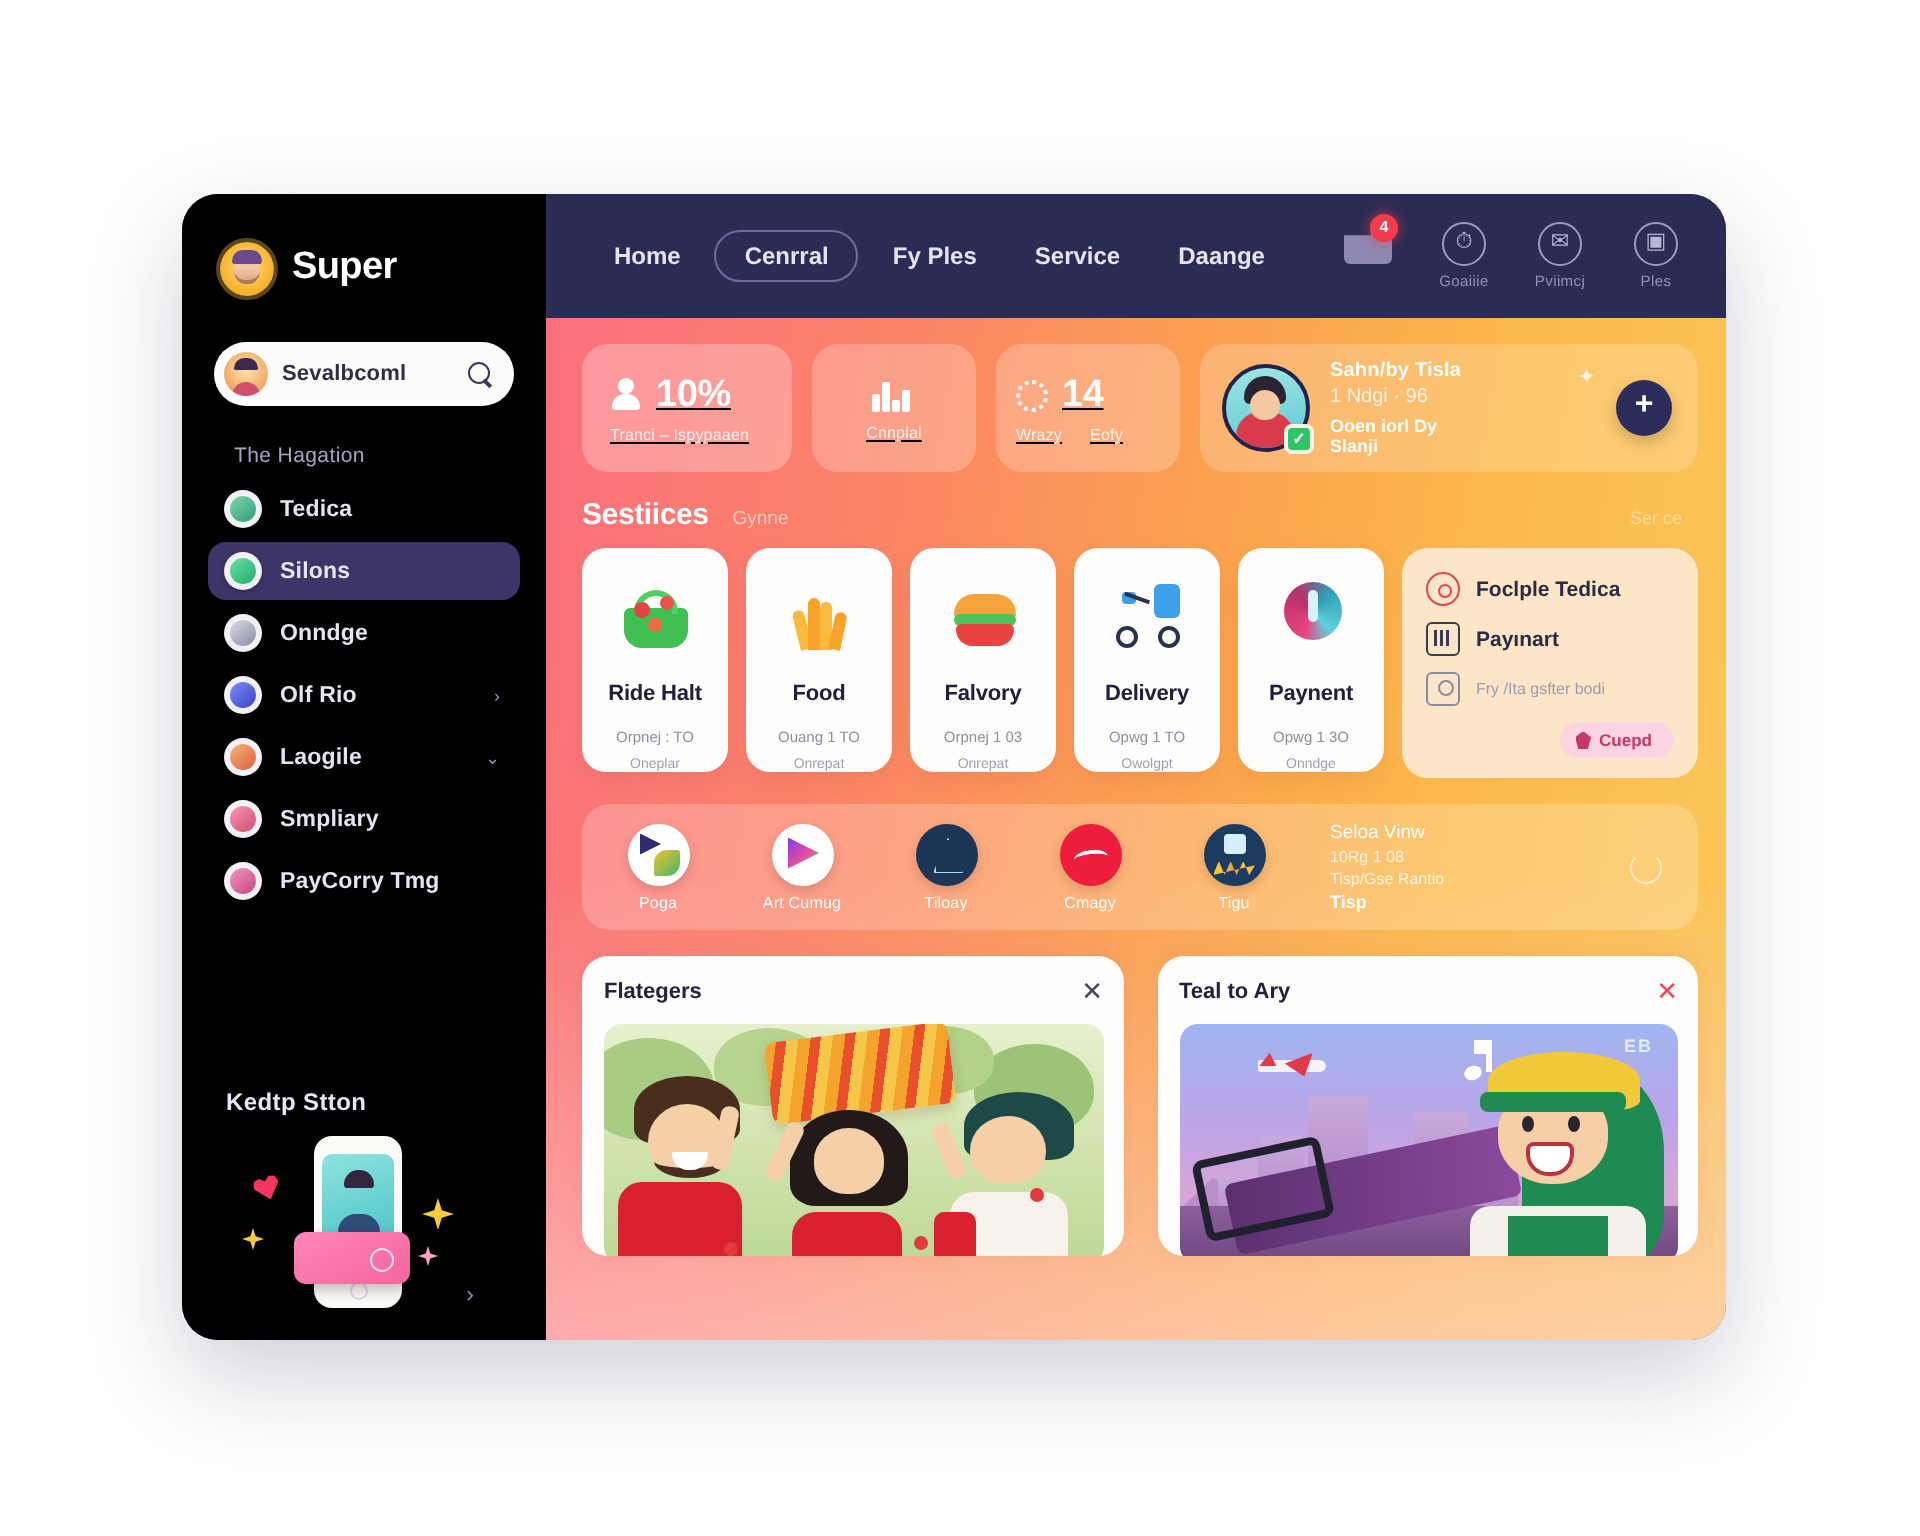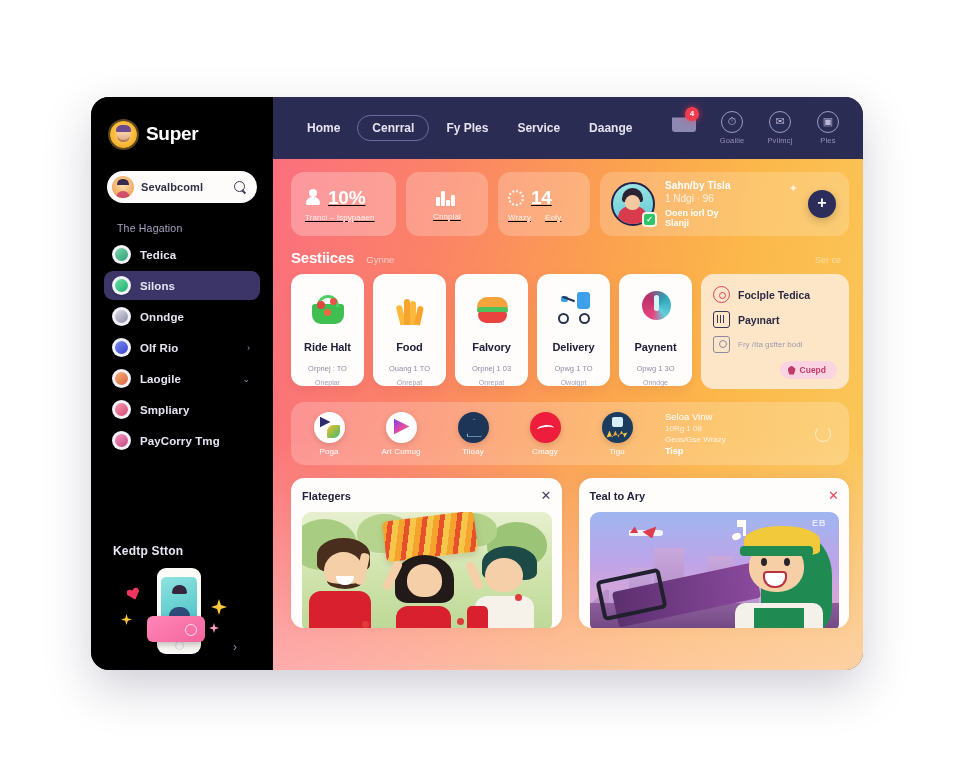--- a/index.html
+++ b/index.html
@@ -761,21 +761,21 @@
           <div class="cat-circle c4"></div>
           <div class="cat-name">Cmagy</div>
         </div>
         <div class="cat">
           <div class="cat-circle c5"></div>
           <div class="cat-name">Tigu</div>
         </div>
         <div class="cat-info">
           <div class="ci1">Seloa Vinw</div>
           <div class="ci2">10Rg 1 08</div>
-          <div class="ci3">Geos/Gse Wrazy</div>
+          <div class="ci3">Tisp/Gse Rantio</div>
           <div class="ci4">Tisp</div>
         </div>
         <div class="refresh-ico"></div>
       </div>
 
       <div class="bot-row">
 
         <div class="bot-card">
           <div class="bot-head">
             <div class="bot-title">Flategers</div>

